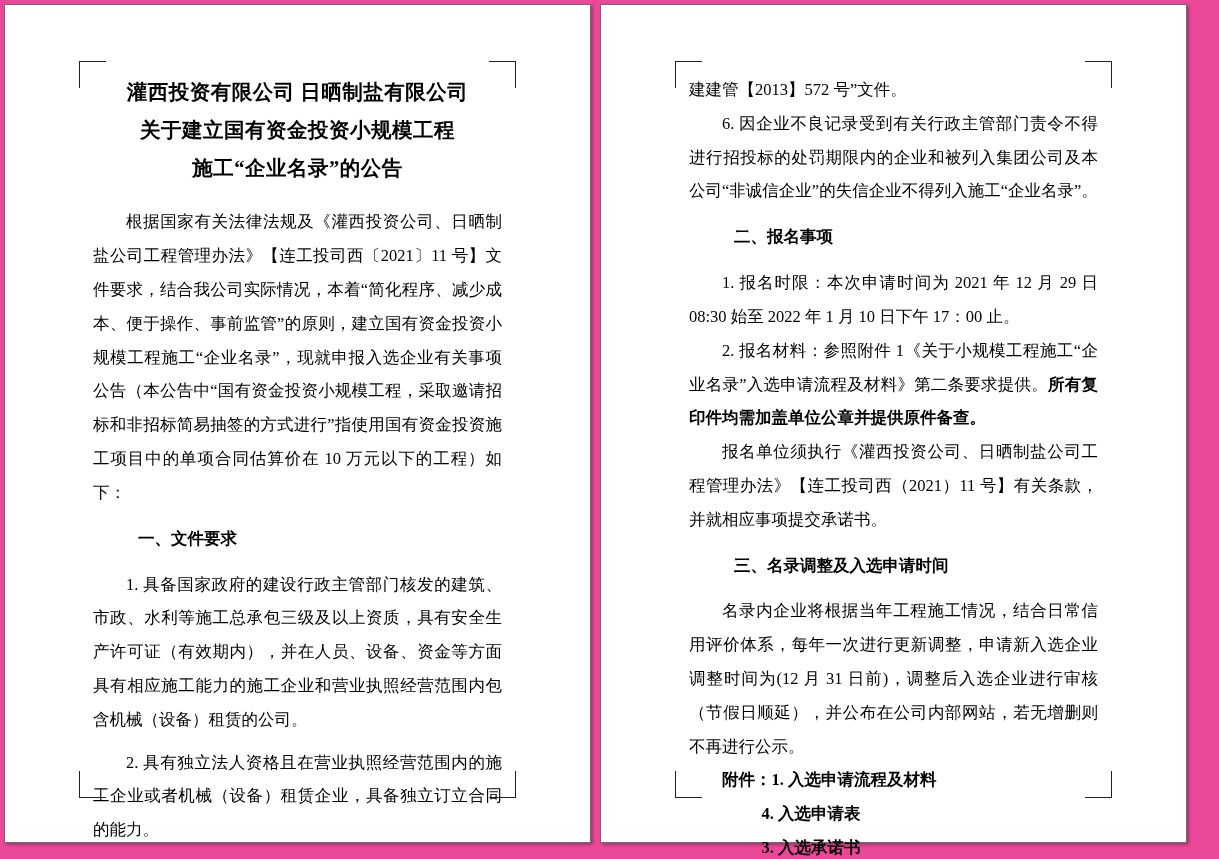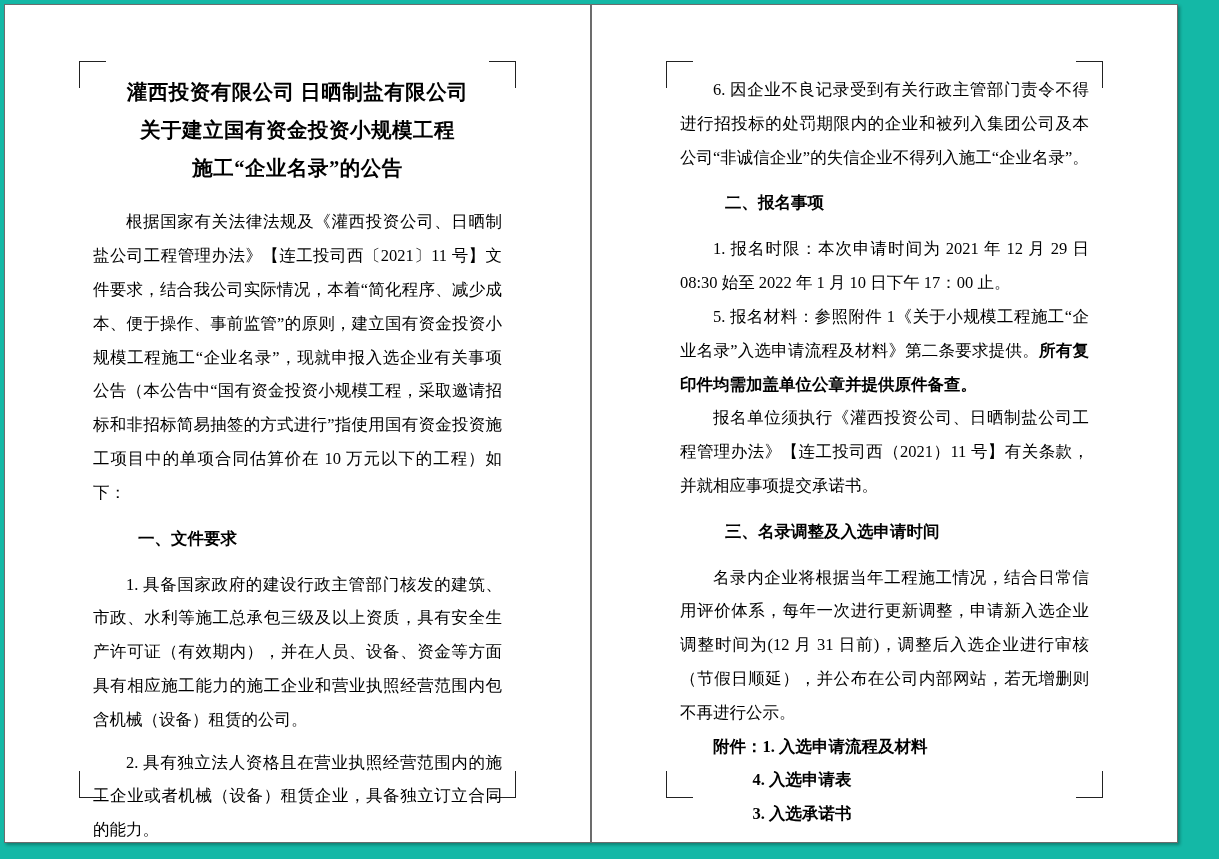--- a/index.html
+++ b/index.html
@@ -10,23 +10,23 @@
   body {
     width: 1219px;
     height: 859px;
     font-family: "Liberation Serif", "DejaVu Serif", serif;
     overflow: hidden;
   }
   .viewer {
     position: relative;
     width: 1219px;
     height: 859px;
-    background: #14b8a6;
+    background: #ec4899;
     display: flex;
-    gap: 0;
+    gap: 9px;
     padding: 0;
     box-sizing: border-box;
   }
   .page {
     position: relative;
     background: #ffffff;
     border: 1px solid #6d6d6d;
     box-sizing: border-box;
     box-shadow: 2px 2px 3px rgba(0,0,0,0.30);
   }
@@ -122,24 +122,25 @@
   </div>
 
   <div class="page page-right right-col">
     <span class="crop tl"></span>
     <span class="crop tr"></span>
     <span class="crop bl"></span>
     <span class="crop br"></span>
 
     <div class="content">
       <div class="body">
+        <p class="p" style="text-indent:0">建建管【2013】572 号”文件。</p>
         <p class="p">6. 因企业不良记录受到有关行政主管部门责令不得进行招投标的处罚期限内的企业和被列入集团公司及本公司“非诚信企业”的失信企业不得列入施工“企业名录”。</p>
         <p class="h2">二、报名事项</p>
         <p class="p">1. 报名时限：本次申请时间为 2021 年 12 月 29 日 08:30 始至 2022 年 1 月 10 日下午 17：00 止。</p>
-        <p class="p"><span>5. 报名材料：参照附件 1《关于小规模工程施工“企业名录”入选申请流程及材料》第二条要求提供。</span><span class="b">所有复印件均需加盖单位公章并提供原件备查。</span></p>
+        <p class="p"><span>2. 报名材料：参照附件 1《关于小规模工程施工“企业名录”入选申请流程及材料》第二条要求提供。</span><span class="b">所有复印件均需加盖单位公章并提供原件备查。</span></p>
         <p class="p">报名单位须执行《灌西投资公司、日晒制盐公司工程管理办法》【连工投司西（2021）11 号】有关条款，并就相应事项提交承诺书。</p>
         <p class="h2">三、名录调整及入选申请时间</p>
         <p class="p">名录内企业将根据当年工程施工情况，结合日常信用评价体系，每年一次进行更新调整，申请新入选企业调整时间为(12 月 31 日前)，调整后入选企业进行审核（节假日顺延），并公布在公司内部网站，若无增删则不再进行公示。</p>
         <p class="attach">附件：1. 入选申请流程及材料</p>
         <p class="attach ind">4. 入选申请表</p>
         <p class="attach ind">3. 入选承诺书</p>
 
       </div>
     </div>
   </div>

